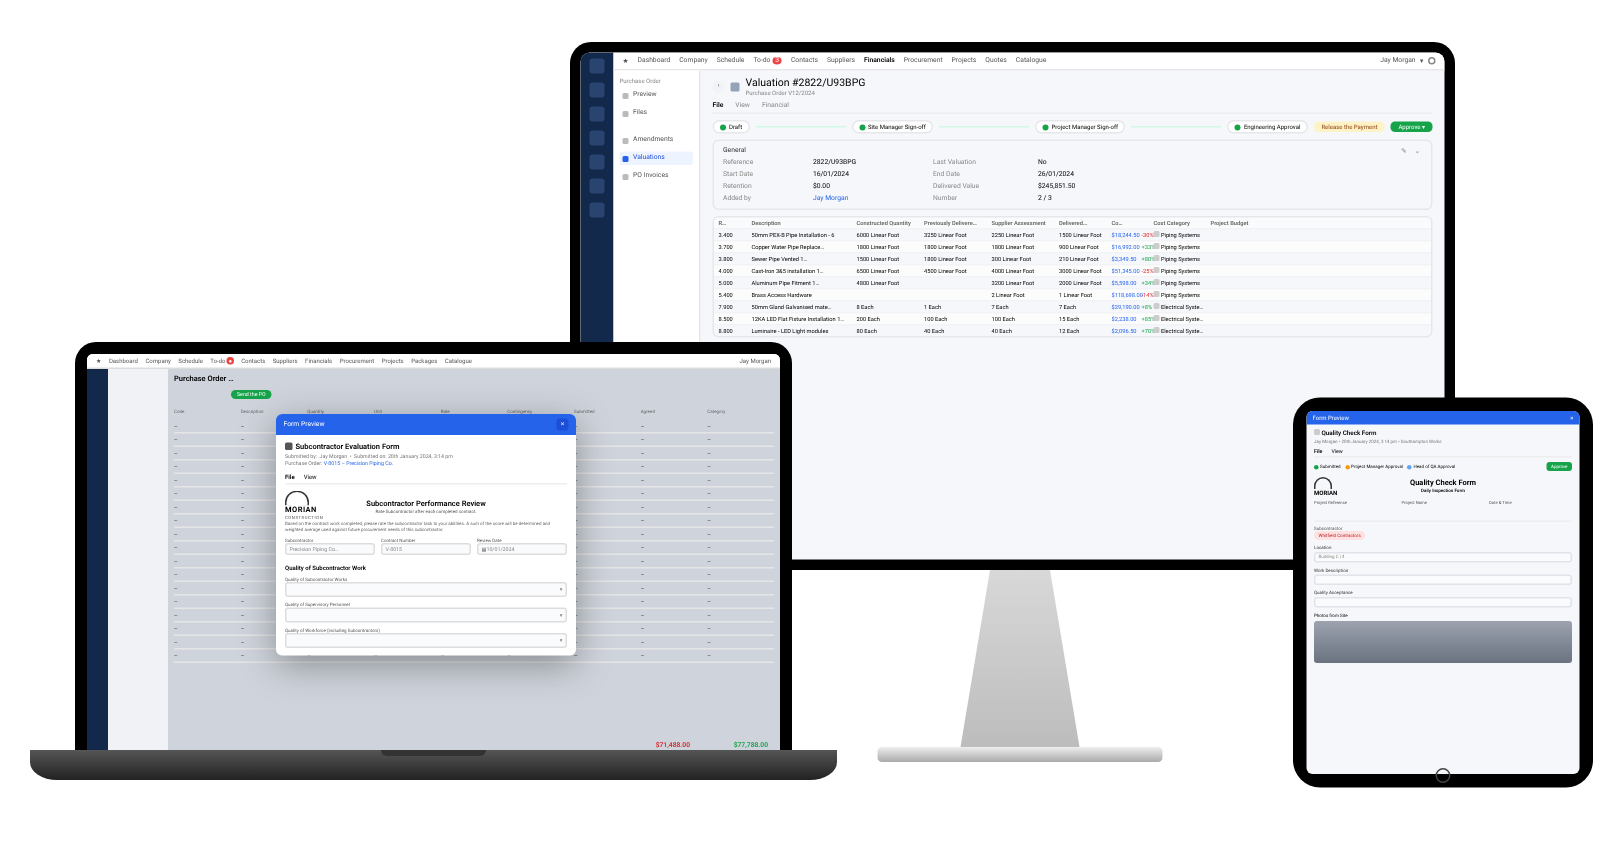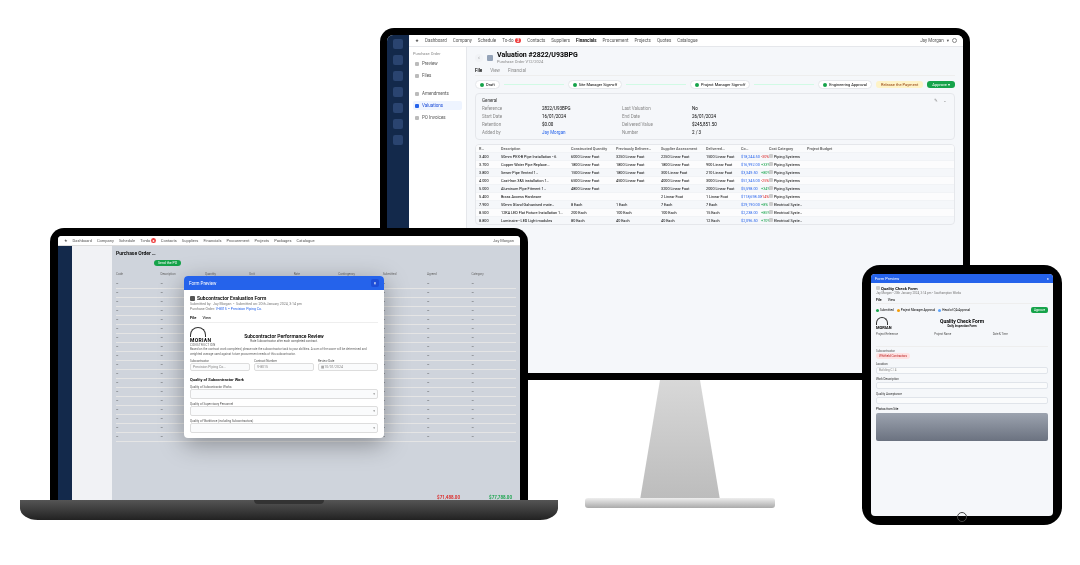--- a/index.html
+++ b/index.html
@@ -26,21 +26,21 @@
 .d-body { flex:1; display:flex; }
 .d-side { width:58px; border-right:1px solid #e5e7eb; background:#fff; padding:4px; display:flex; flex-direction:column; gap:3px; }
 .d-side-h { color:#888; font-size:4px; }
 .d-side-item { display:flex; align-items:center; gap:3px; padding:2px; border-radius:2px; color:#555; }
 .d-side-item span.ic { width:4px; height:4px; background:#bbb; border-radius:1px; }
 .d-side-item.active { background:#eef4ff; color:#1d4ed8; }
 
 .d-content { flex:1; padding:4px 8px; display:flex; flex-direction:column; gap:4px; overflow:hidden; }
 .d-title-row { display:flex; align-items:center; gap:4px; }
 .d-back { width:8px; height:8px; border-radius:50%; background:#f1f3f6; display:flex; align-items:center; justify-content:center; color:#666; }
-.d-title { font-size:7px; font-weight:700; }
+.d-title { font-size:7px; font-weight:400; }
 .d-sub { font-size:4px; color:#888; }
 .d-tabs { display:flex; gap:8px; font-size:4.5px; color:#888; border-bottom:1px solid #eee; padding-bottom:2px; }
 .d-tabs span.active { color:#000; font-weight:600; }
 
 .d-steps { display:flex; align-items:center; gap:4px; }
 .step { display:flex; align-items:center; gap:2px; padding:1px 4px; border-radius:8px; background:#fff; border:1px solid #e5e7eb; font-size:4px; }
 .step.done .dot { background:#16a34a; }
 .step .dot { width:4px;height:4px;border-radius:50%; background:#16a34a; }
 .step-btn { padding:1px 5px; border-radius:3px; font-size:4px; color:#fff; }
 .step-btn.orange { background:#fef3c7; color:#92400e; }

